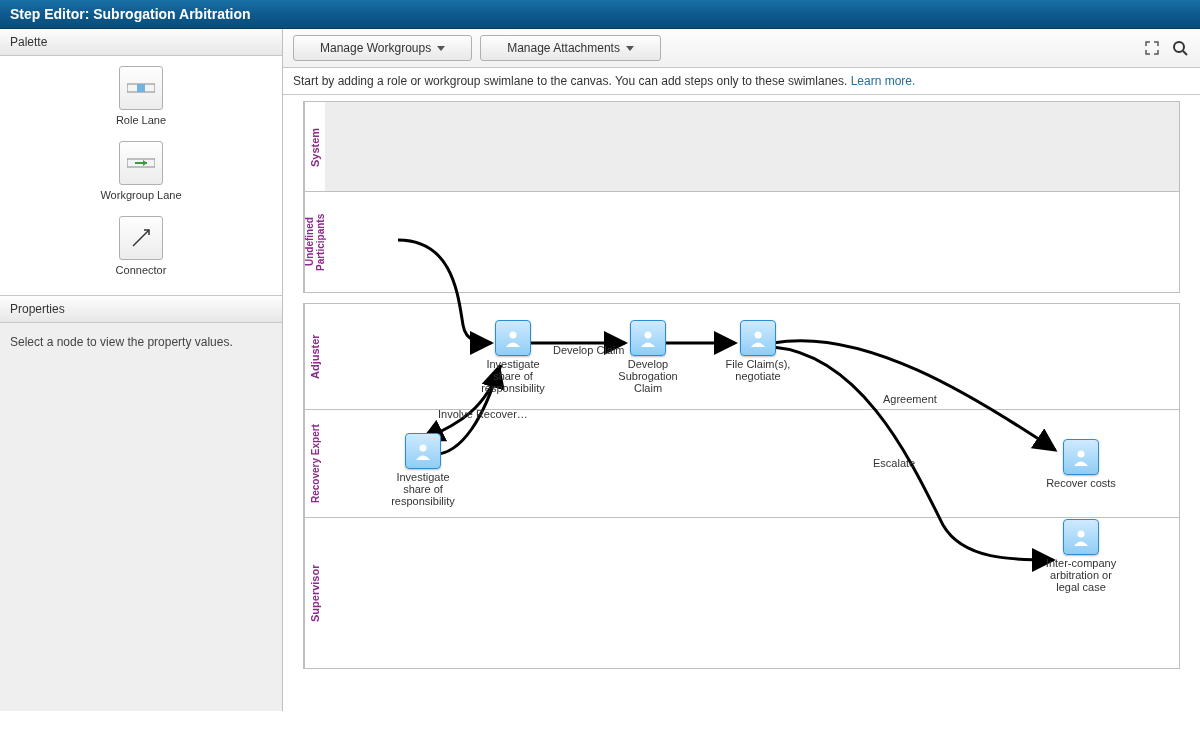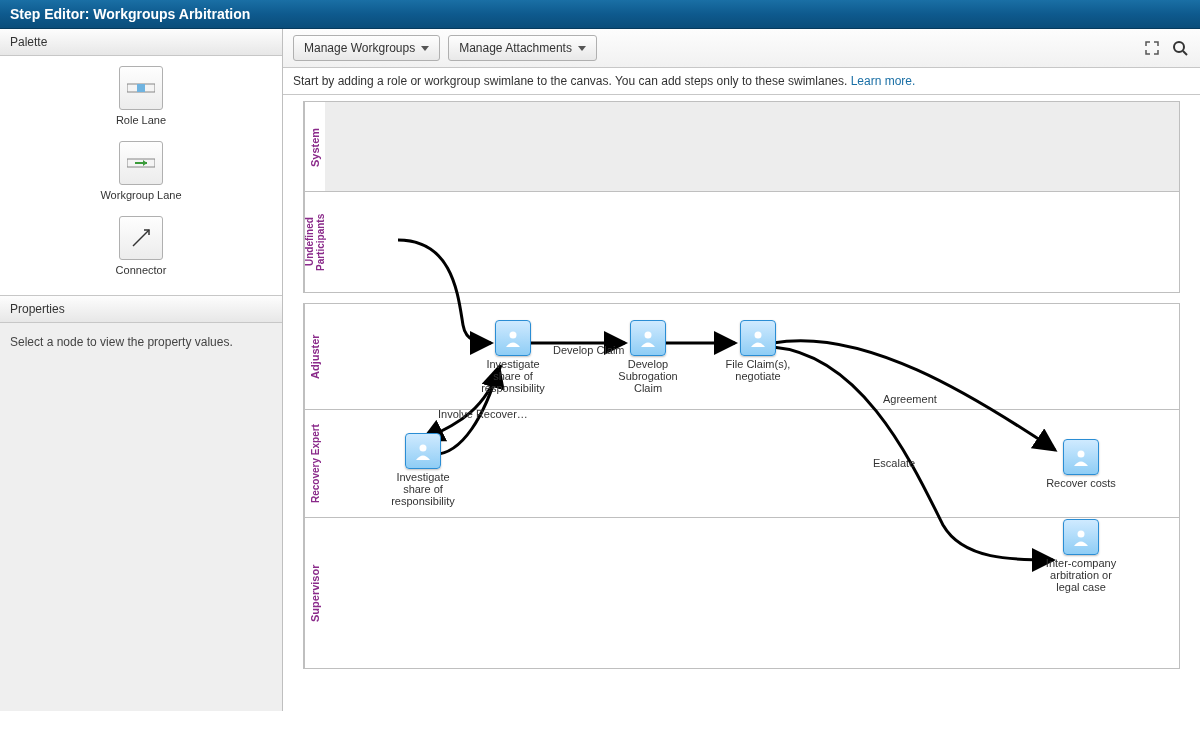--- a/index.html
+++ b/index.html
@@ -9,21 +9,21 @@
 .left{width:282px;display:flex;flex-direction:column;border-right:1px solid #bfbfbf;background:#efefef}
 .panel-head{background:linear-gradient(#fdfdfd,#e7e7e7);border-bottom:1px solid #c7c7c7;padding:6px 10px;font-weight:normal;font-size:12px}
 .palette-body{background:#fff;padding:10px 8px 18px;border-bottom:1px solid #c7c7c7;display:grid;grid-template-columns:1fr;row-gap:14px}
 .pal-item{text-align:center}
 .pal-tile{width:42px;height:42px;margin:0 auto 4px;border:1px solid #b0b0b0;border-radius:3px;background:linear-gradient(#fefefe,#ececec);display:flex;align-items:center;justify-content:center}
 .pal-tile.sel{border:1px solid #2a8dd4;box-shadow:0 0 0 1px #8fcdf5 inset}
 .pal-label{font-size:11px;line-height:13px}
 .props-body{padding:12px 10px;font-size:12px;color:#444}
 .right{flex:1;display:flex;flex-direction:column;background:#fff;position:relative}
 .toolbar{height:38px;border-bottom:1px solid #c7c7c7;display:flex;align-items:center;padding:0 10px;gap:8px;background:linear-gradient(#fdfdfd,#f1f1f1)}
-.btn{border:1px solid #b0b0b0;border-radius:3px;background:linear-gradient(#fefefe,#e8e8e8);padding:5px 10px;font-size:12px;display:flex;align-items:center;gap:6px;cursor:pointer}
+.btn{border:1px solid #b0b0b0;border-radius:3px;background:linear-gradient(#fefefe,#e8e8e8);padding:5px 26px;font-size:12px;display:flex;align-items:center;gap:6px;cursor:pointer}
 .btn .caret{width:0;height:0;border-left:4px solid transparent;border-right:4px solid transparent;border-top:5px solid #555}
 .toolbar .spacer{flex:1}
 .icon-btn{width:20px;height:20px;display:flex;align-items:center;justify-content:center;cursor:pointer;color:#555}
 .hint{padding:6px 10px;border-bottom:1px solid #c7c7c7;font-size:12px;color:#333}
 .hint a{color:#1a6fa5;text-decoration:none}
 .canvas{flex:1;position:relative;overflow:hidden}
 .lane{position:absolute;left:20px;right:20px;border:1px solid #bfbfbf;background:#fff}
 .lane.shade{background:#ededed}
 .lane-label{position:absolute;left:0;top:0;bottom:0;width:20px;display:flex;align-items:center;justify-content:center;writing-mode:vertical-rl;transform:rotate(180deg);font-size:11px;font-weight:bold;color:#8a2a8a;text-align:center;border-right:1px solid #bfbfbf;background:#fff;padding:4px 0}
 .node{position:absolute;text-align:center;width:80px}
@@ -32,21 +32,21 @@
 .node-label{font-size:11px;line-height:12px}
 svg.conn{position:absolute;left:20px;top:0;pointer-events:none}
 .edge-lbl{position:absolute;font-size:11px;color:#333}
 .torn{position:absolute;bottom:-8px;left:-4px;right:-4px;height:30px;background:#fff;clip-path:polygon(0 40%,3% 60%,6% 35%,10% 70%,14% 40%,18% 65%,22% 30%,27% 70%,31% 40%,36% 60%,41% 30%,46% 70%,51% 40%,55% 65%,60% 35%,65% 70%,70% 40%,75% 60%,80% 30%,85% 70%,90% 40%,95% 65%,100% 40%,100% 100%,0 100%)}
 </style>
 </head>
 <body>
 
 <div class="root">
   <div class="titlebar">
-    <span>Step Editor: Workgroups Arbitration</span>
+    <span>Step Editor: Subrogation Arbitration</span>
   </div>
   <div class="body">
 
     <div class="left">
       <div class="panel-head">Palette</div>
       <div class="palette-body">
         <div class="pal-item">
           <div class="pal-tile">
             <svg width="28" height="14" viewBox="0 0 28 14">
                 <rect x="0" y="3" width="28" height="8" fill="#f4f4f4" stroke="#888"></rect>

